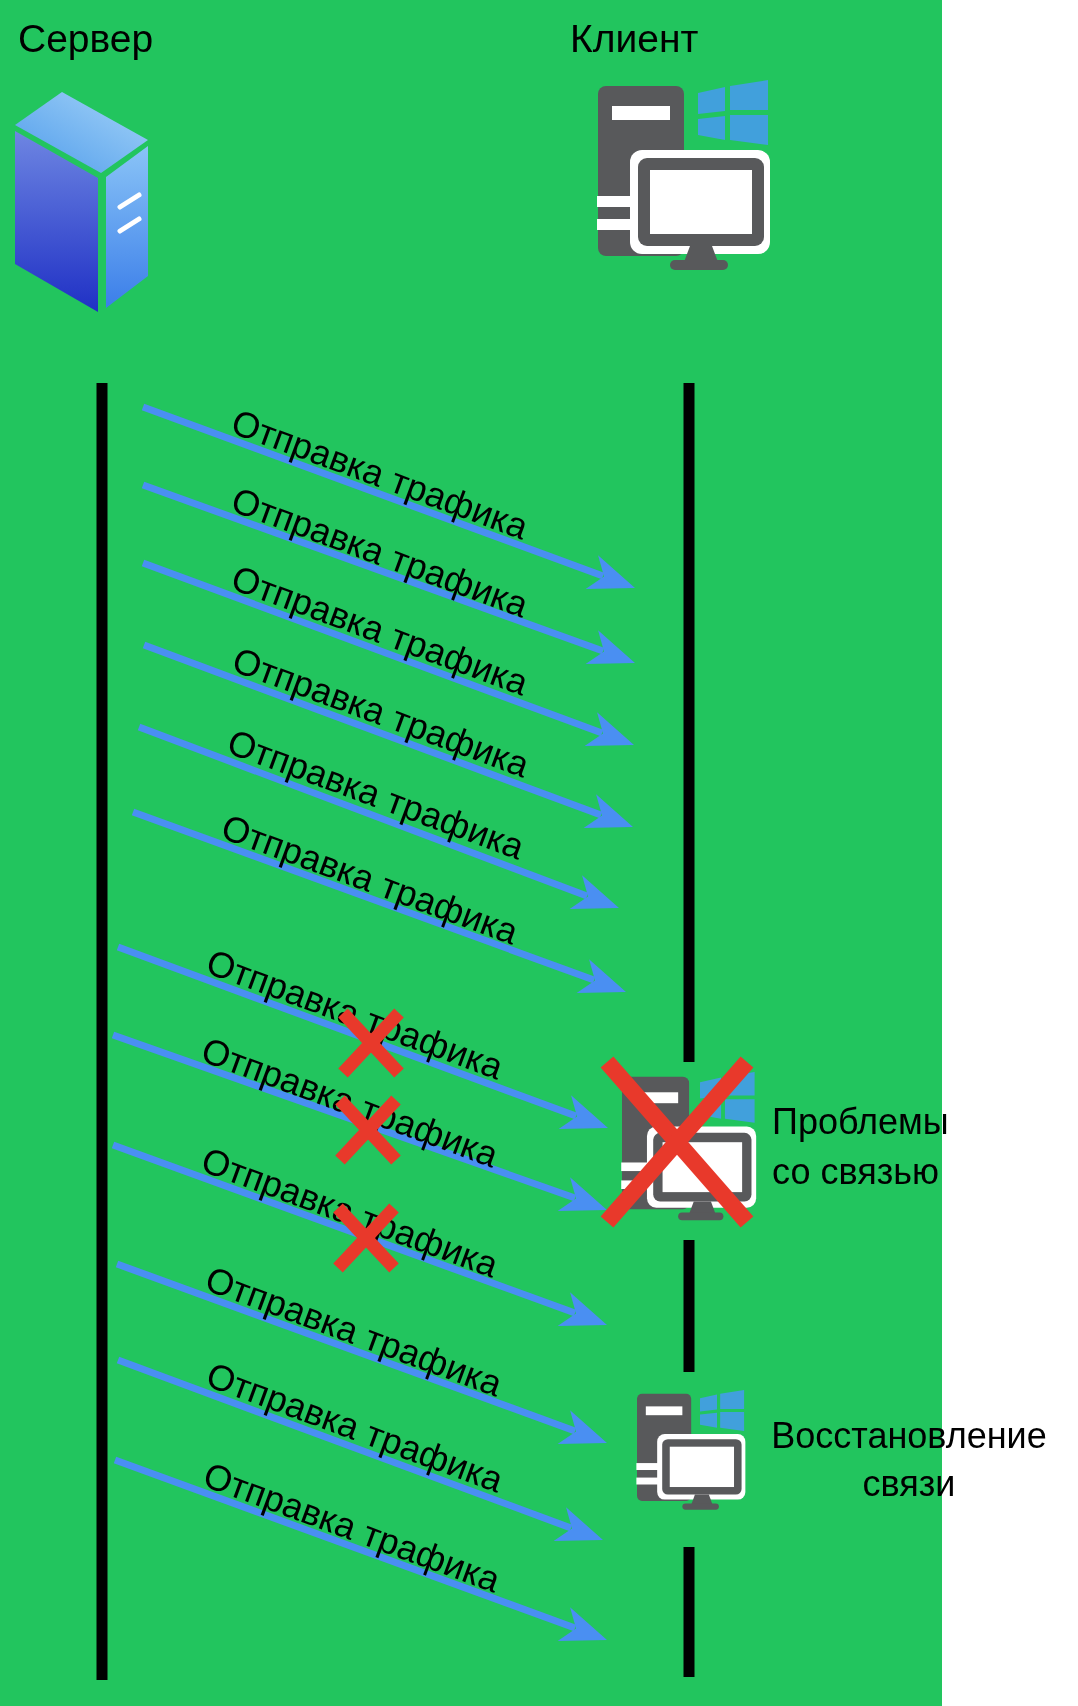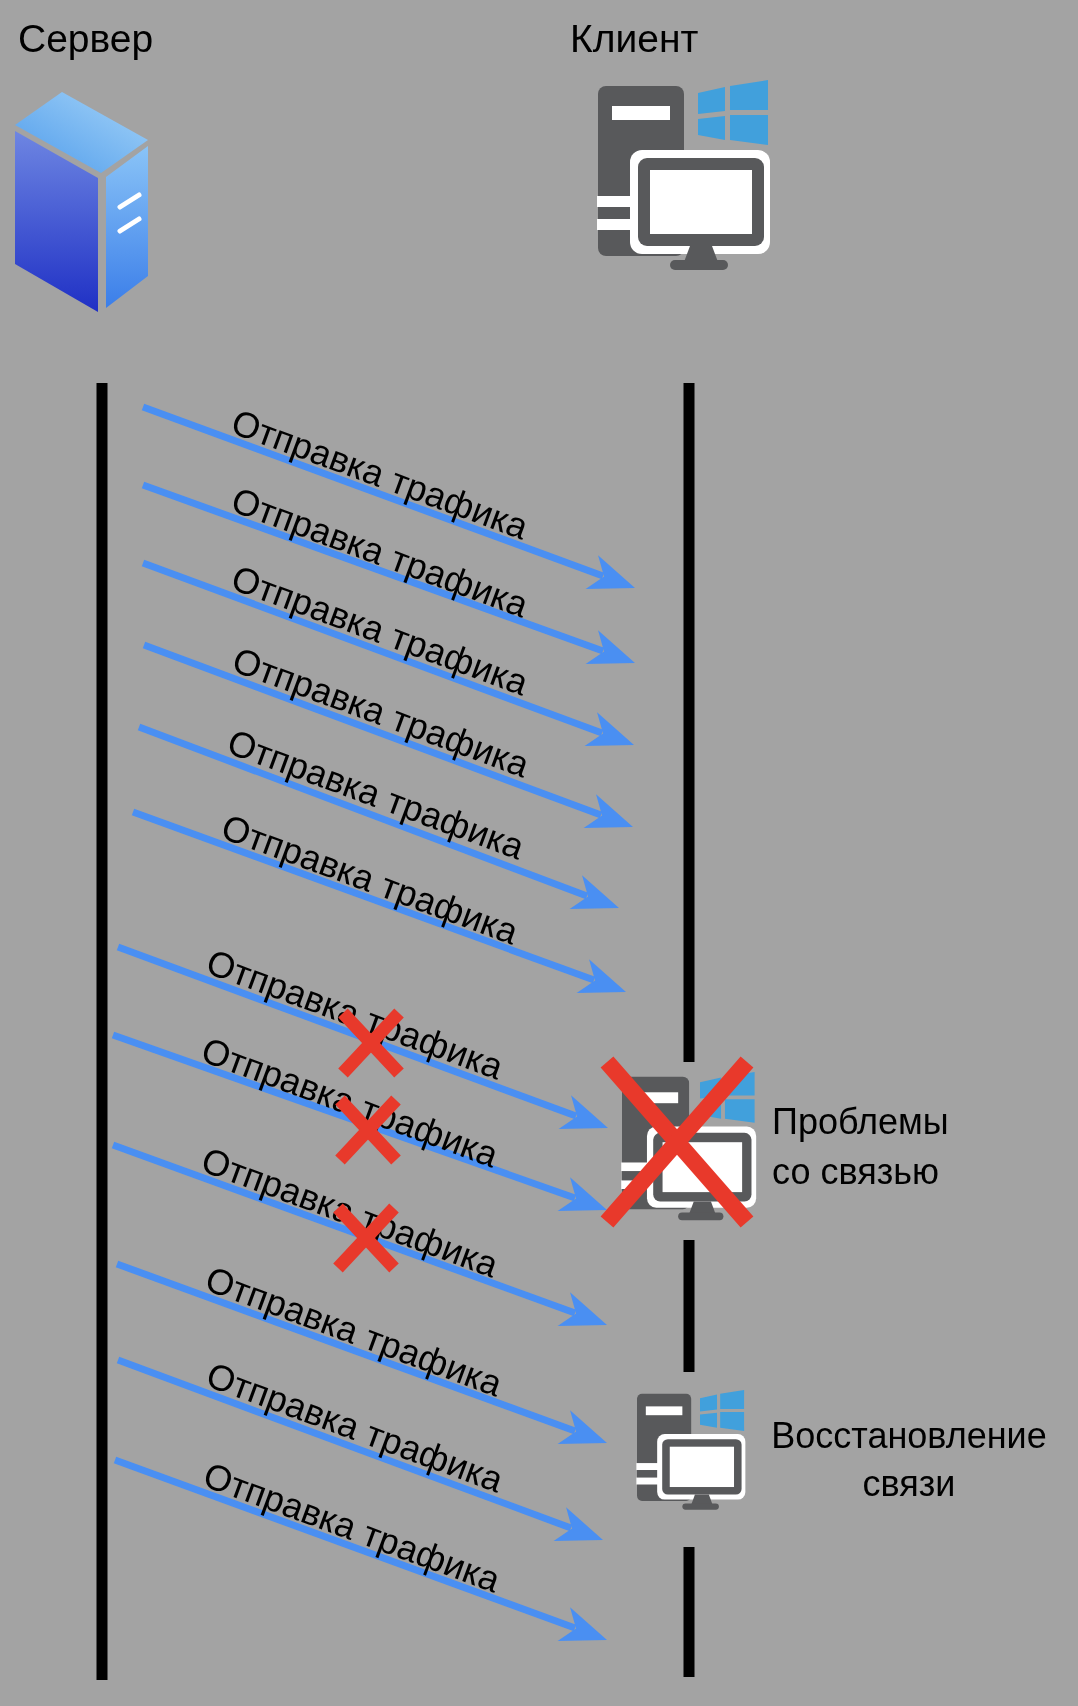--- a/index.html
+++ b/index.html
@@ -1,16 +1,16 @@
 <!DOCTYPE html>
 <html><head>
 <meta charset="utf-8">
 <style>
   html,body { margin:0; padding:0; background:#ffffff; }
-  .stage { width:1078px; height:1706px; position:relative; background:#a3a3a3; }
+  .stage { width:942px; height:1706px; position:relative; background:#22c55e; }
   svg { display:block; }
   text { font-family:"Liberation Sans", sans-serif; fill:#000; }
   .hdr  { font-size:39px; }
   .msg  { font-size:36px; }
   .ann  { font-size:36px; }
   .shaft { stroke:#4a8ff2; stroke-width:7; fill:none; }
   .head  { fill:#4a8ff2; }
   .lifeline { stroke:#000; stroke-width:11; }
   .cross { stroke:#e8392b; stroke-width:13; }
   .bigcross { stroke:#e8392b; stroke-width:17; }

